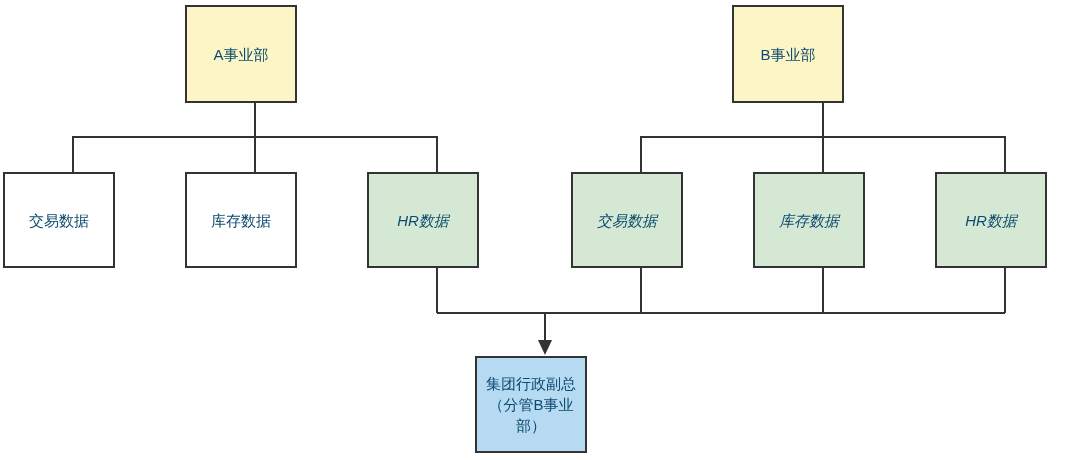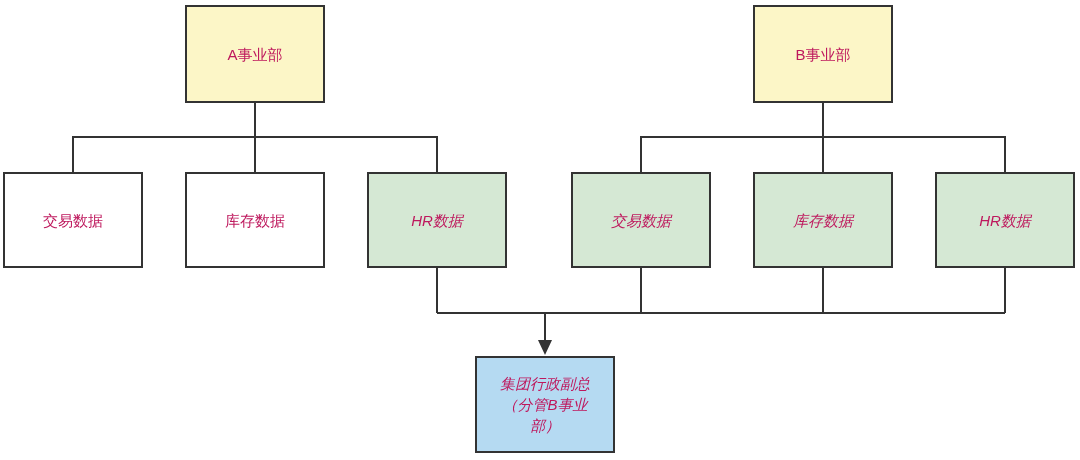--- a/index.html
+++ b/index.html
@@ -18,39 +18,39 @@
   .wires {
     position: absolute;
     left: 0;
     top: 0;
     width: 1080px;
     height: 460px;
   }
   .node {
     position: absolute;
     box-sizing: border-box;
-    width: 140px;
+    width: 112px;
     height: 96px;
     border: 2px solid #333333;
     background: #ffffff;
-    color: #be185d;
+    color: #0c4a6e;
     font-size: 15px;
     line-height: 1.4;
     display: flex;
     align-items: center;
     justify-content: center;
     text-align: center;
   }
   .node.division { background: #fcf6c7; height: 98px; }
   .node.shared   { background: #d5e8d4; font-style: italic; }
   .node.plain    { background: #ffffff; }
-  .node.vp       { background: #b5daf2; height: 97px; font-style: italic; }
+  .node.vp       { background: #b5daf2; height: 97px; }
 
   .n-division-a  { left: 185px; top: 5px; }
-  .n-division-b  { left: 753px; top: 5px; }
+  .n-division-b  { left: 732px; top: 5px; }
   .n-a-trans     { left: 3px;   top: 172px; }
   .n-a-inv       { left: 185px; top: 172px; }
   .n-a-hr        { left: 367px; top: 172px; }
   .n-b-trans     { left: 571px; top: 172px; }
   .n-b-inv       { left: 753px; top: 172px; }
   .n-b-hr        { left: 935px; top: 172px; }
   .n-group-vp    { left: 475px; top: 356px; }
   .vp-line { display: block; }
 </style>
 </head>

